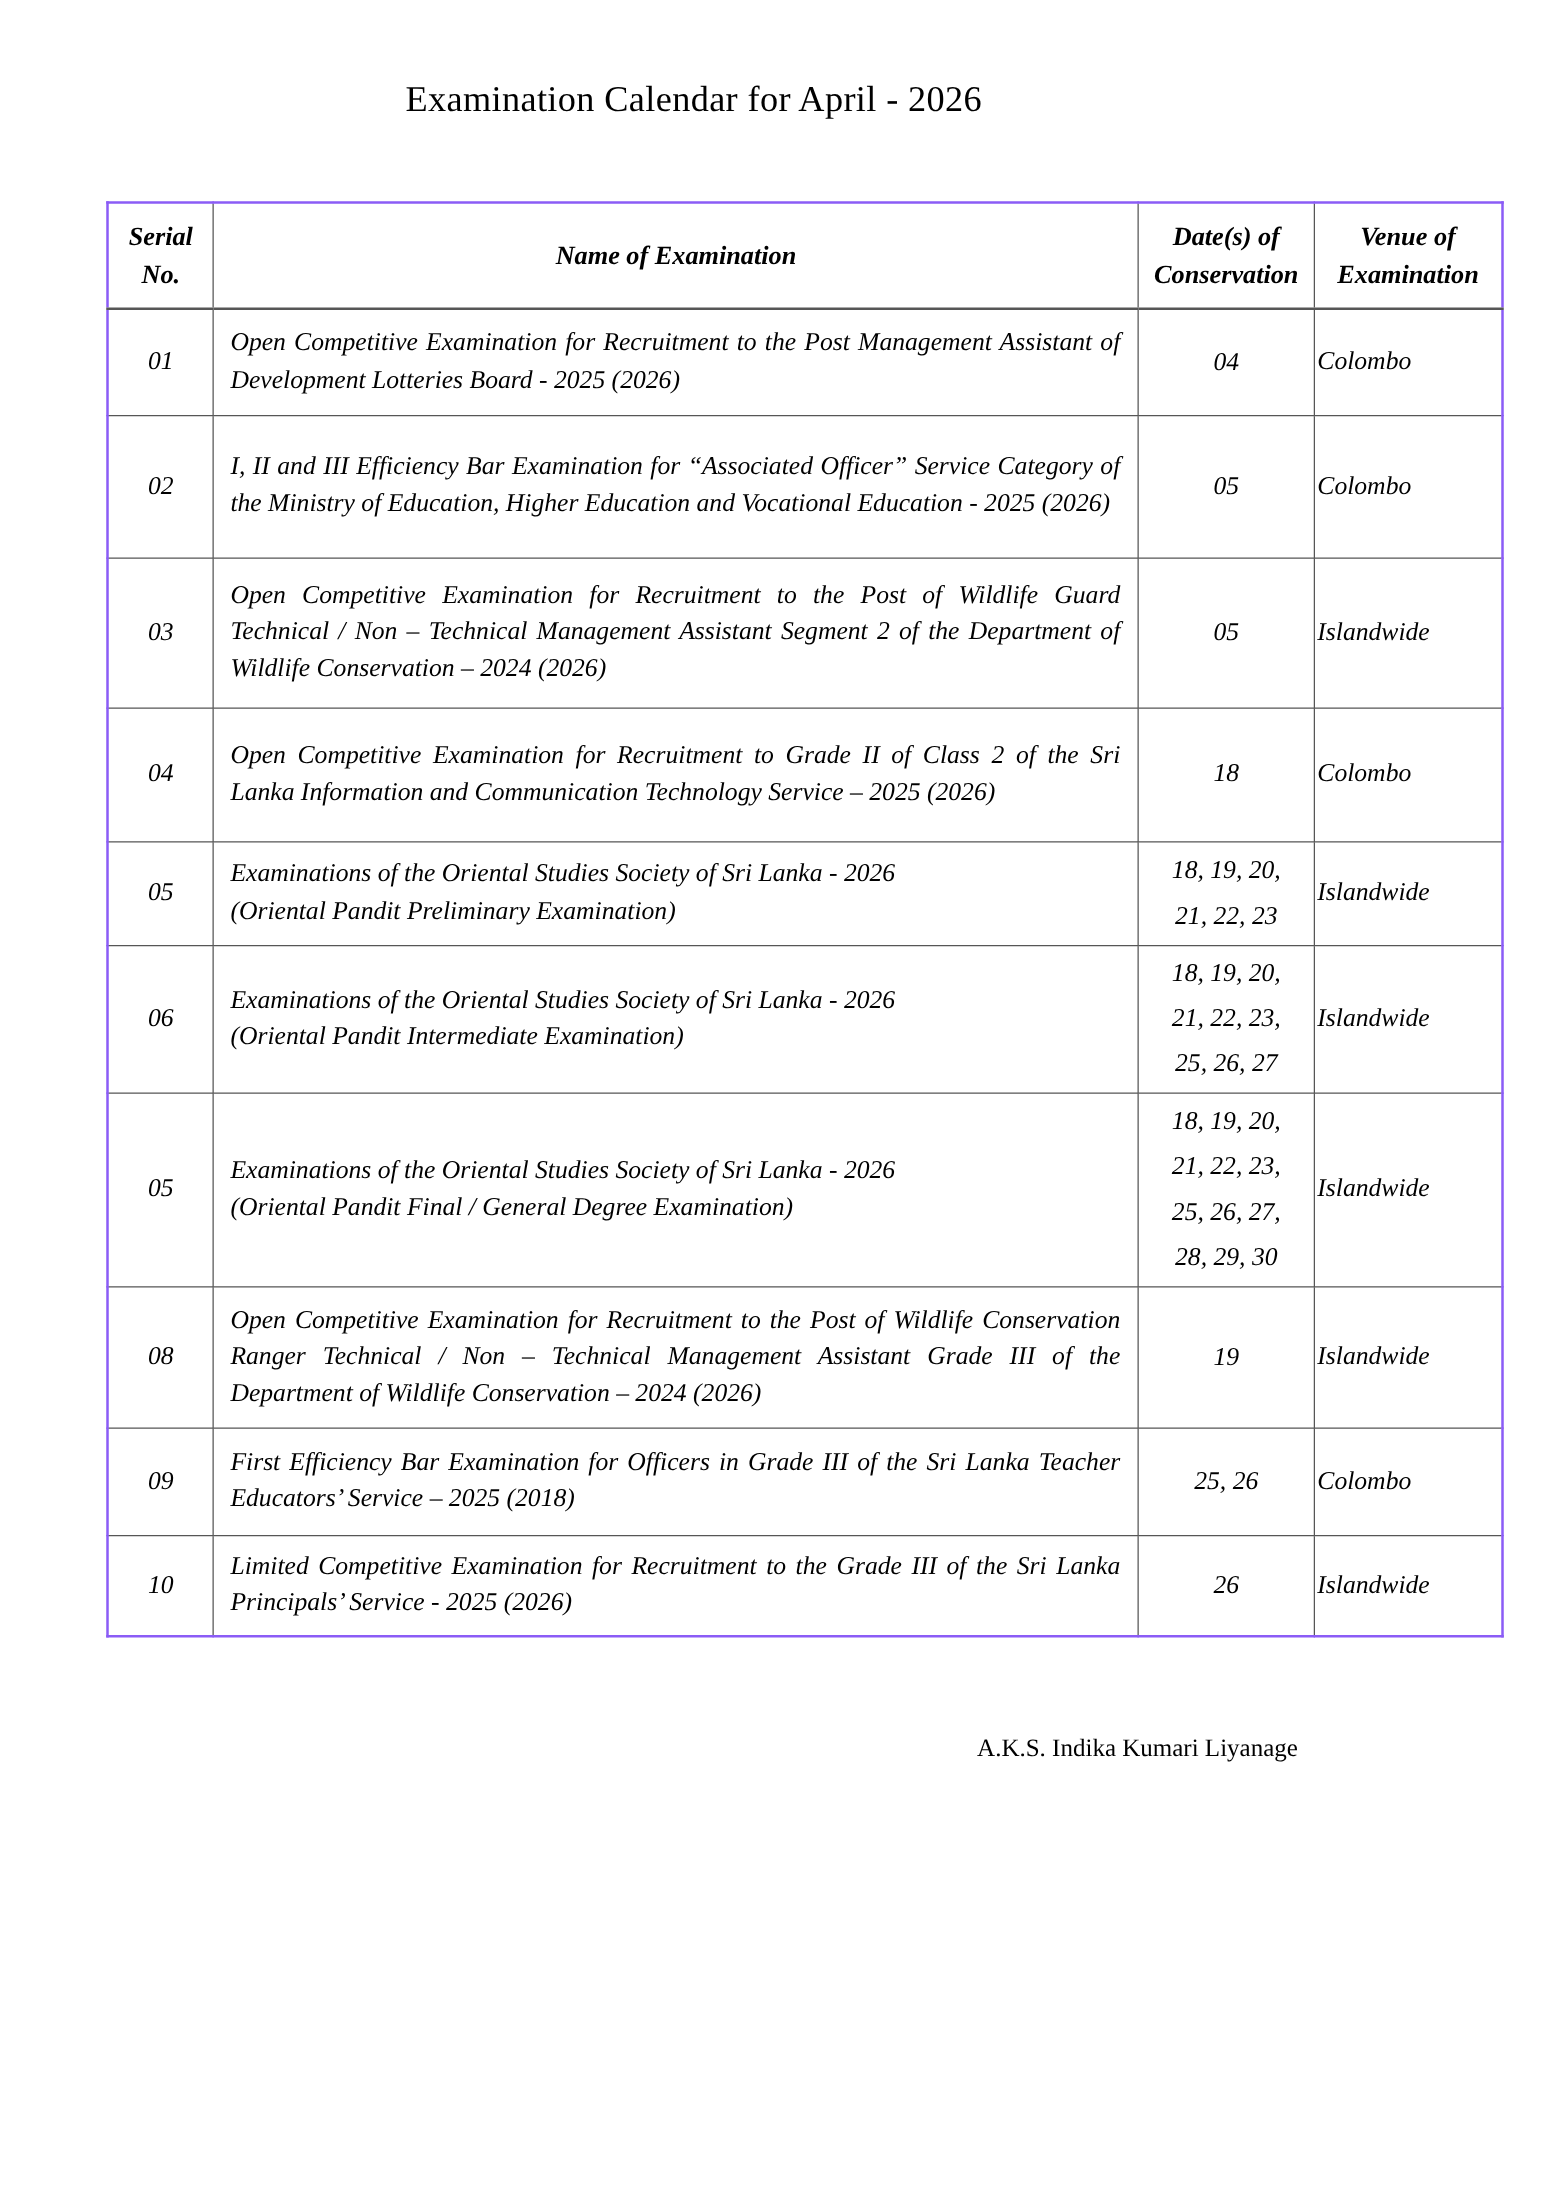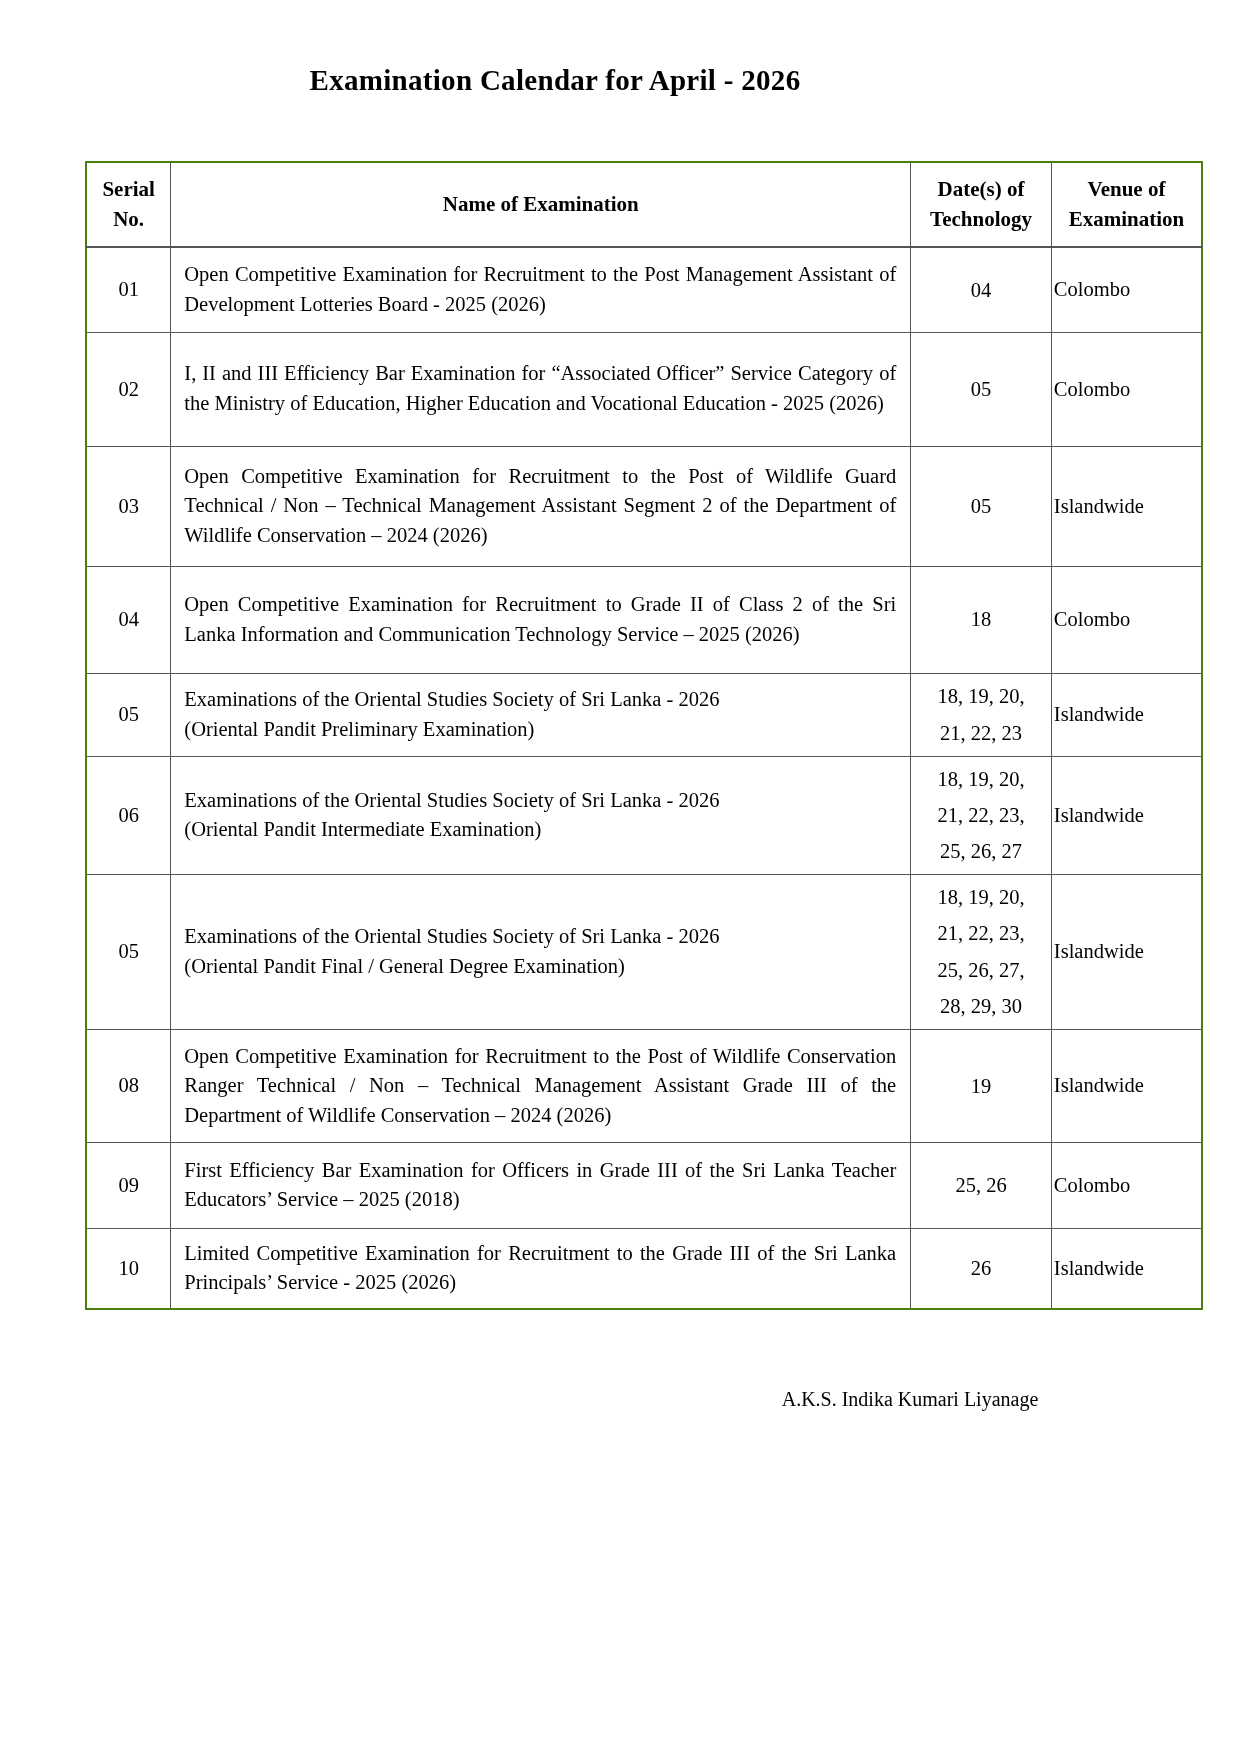--- a/index.html
+++ b/index.html
@@ -13,34 +13,35 @@
     color: #000000;
     overflow: hidden;
   }
   .doc-title {
     position: absolute;
     top: 64px;
     left: 0;
     width: 1110px;
     text-align: center;
     font-size: 29px;
-    font-weight: bold;
+    font-weight: normal;
     letter-spacing: 0.3px;
   }
   .table-wrap {
     position: absolute;
     top: 161px;
     left: 85px;
     width: 1118px;
   }
   table.exam-table {
     width: 100%;
     border-collapse: collapse;
-    border: 2px solid #4d7c0f;
+    border: 2px solid #8b5cf6;
     table-layout: fixed;
+    font-style: italic;
   }
   table.exam-table th, table.exam-table td {
     border: 1px solid #565656;
   }
   col.c-serial { width: 7.6%; }
   col.c-name   { width: 66.3%; }
   col.c-dates  { width: 12.6%; }
   col.c-venue  { width: 13.5%; }
   thead tr { height: 85px; }
   thead th {
@@ -106,21 +107,21 @@
           <col class="c-name">
           <col class="c-dates">
           <col class="c-venue">
       </colgroup>
       <thead>
         <tr>
           <th>Serial
 No.</th>
           <th>Name of Examination</th>
           <th>Date(s) of
-Technology</th>
+Conservation</th>
           <th>Venue of
 Examination</th>
         </tr>
       </thead>
       <tbody id="exam-rows">
           <tr>
             <td class="cell-serial">01</td>
             <td class="cell-name">Open Competitive Examination for Recruitment to the Post Management Assistant of Development Lotteries Board - 2025 (2026)</td>
             <td class="cell-dates">04</td>
             <td class="cell-venue">Colombo</td>

